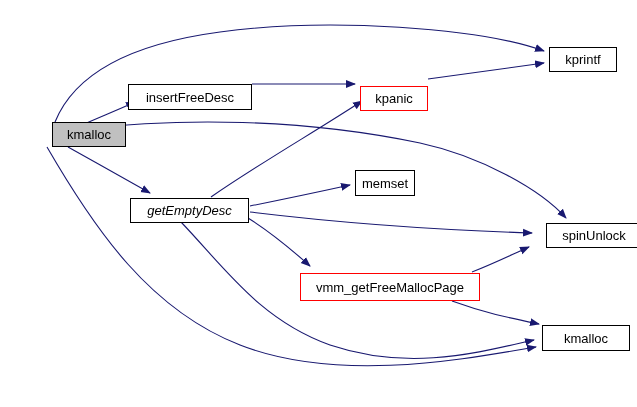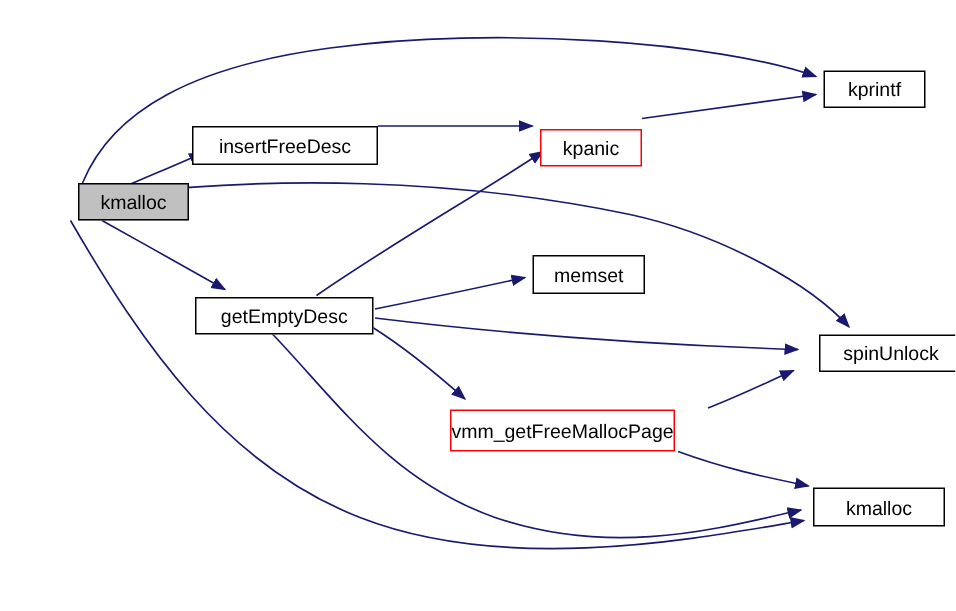--- a/index.html
+++ b/index.html
@@ -86,33 +86,33 @@
   </div>
 
   <div class="node red" style="left:360px; top:72px; width:68px; height:25px;margin-top:14px;">
     <span>kpanic</span>
   </div>
 
   <div class="node" style="left:549px; top:47px; width:68px; height:25px;">
     <span>kprintf</span>
   </div>
 
-  <div class="node" style="left:130px; top:198px; width:119px; height:25px;">
+  <div class="node" style="left:130px; top:198px; width:119px; height:25px;font-style:italic;">
     <span>getEmptyDesc</span>
   </div>
 
-  <div class="node" style="left:355px; top:170px; width:75px; height:26px;">
+  <div class="node" style="left:355px; top:170px; width:60px; height:26px;">
     <span>memset</span>
   </div>
 
   <div class="node" style="left:546px; top:223px; width:96px; height:25px;">
     <span>spinUnlock</span>
   </div>
 
-  <div class="node red" style="left:300px; top:273px; width:150px; height:28px;">
+  <div class="node red" style="left:300px; top:273px; width:180px; height:28px;">
     <span>vmm_getFreeMallocPage</span>
   </div>
 
   <div class="node" style="left:542px; top:325px; width:88px; height:26px;">
     <span>kmalloc</span>
   </div>
 
 </div>
 
 </body></html>

